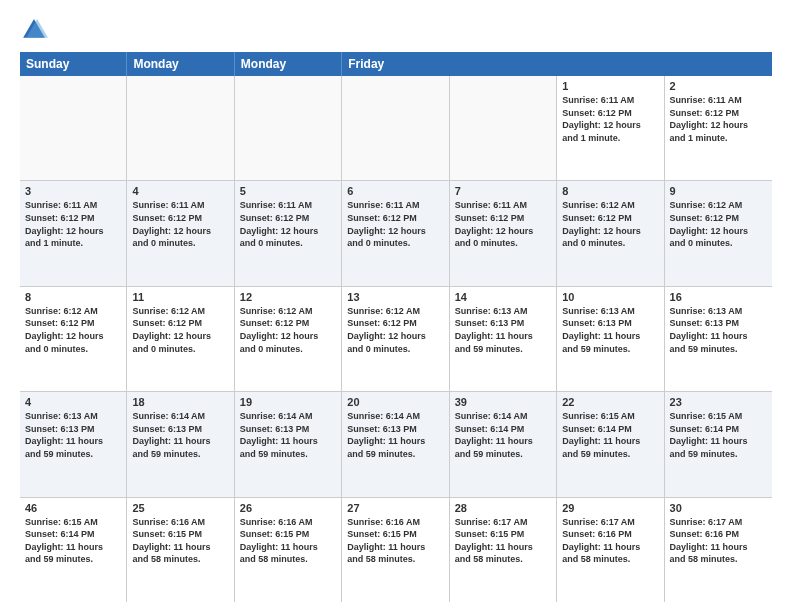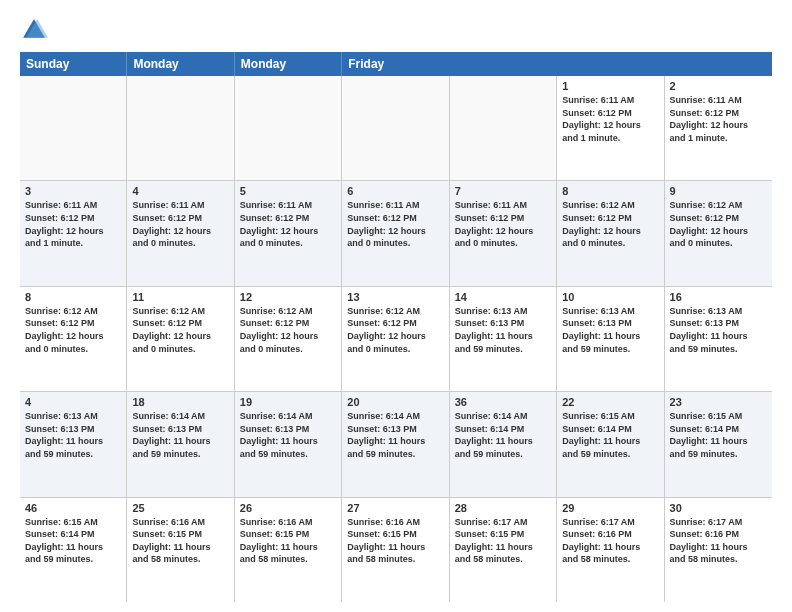--- a/index.html
+++ b/index.html
@@ -280,21 +280,21 @@
 and 59 minutes.</div>
           </div>
           <div class="cal-cell alt-row">
             <span class="day-num">20</span>
             <div class="day-info" style="white-space: pre-line;">Sunrise: 6:14 AM
 Sunset: 6:13 PM
 Daylight: 11 hours
 and 59 minutes.</div>
           </div>
           <div class="cal-cell alt-row">
-            <span class="day-num">36</span>
+            <span class="day-num">39</span>
             <div class="day-info" style="white-space: pre-line;">Sunrise: 6:14 AM
 Sunset: 6:14 PM
 Daylight: 11 hours
 and 59 minutes.</div>
           </div>
           <div class="cal-cell alt-row">
             <span class="day-num">22</span>
             <div class="day-info" style="white-space: pre-line;">Sunrise: 6:15 AM
 Sunset: 6:14 PM
 Daylight: 11 hours

